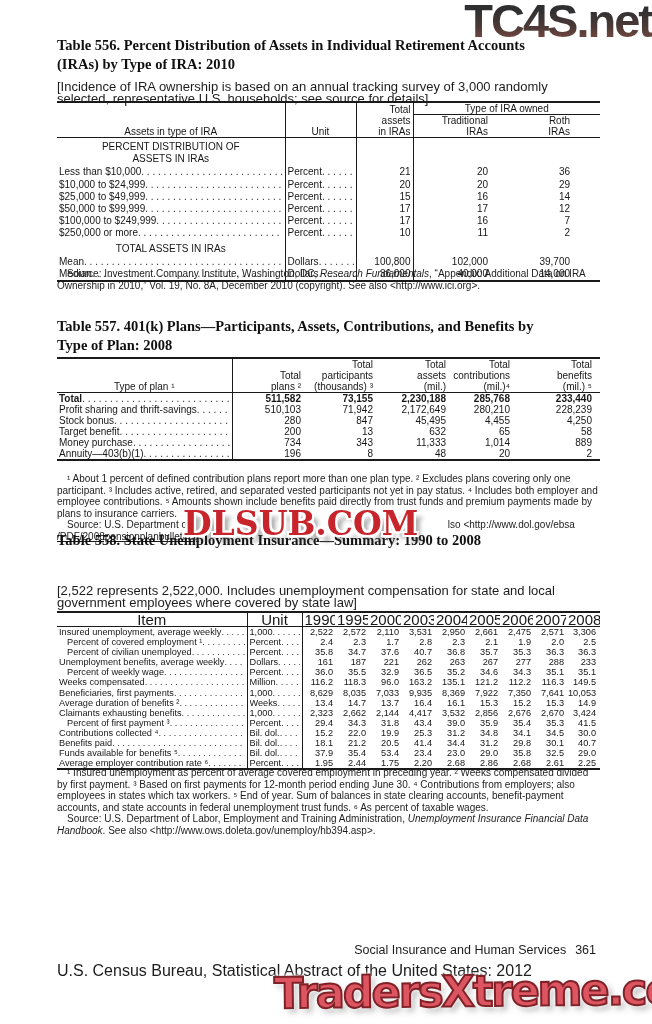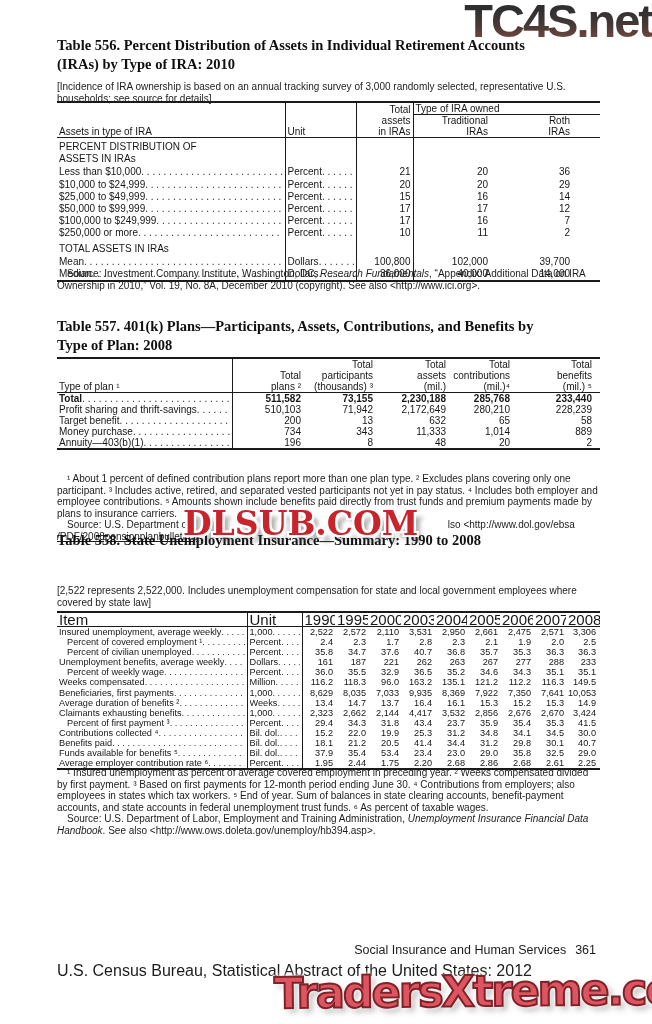--- a/index.html
+++ b/index.html
@@ -2,34 +2,34 @@
 <html><head>
 <meta charset="utf-8">
 <style>
   html,body{margin:0;padding:0;}
   body{width:652px;height:1024px;position:relative;background:#ffffff;
        font-family:"Liberation Sans",sans-serif;color:#161616;overflow:hidden;}
   .abs{position:absolute;}
   .cx{left:57px;width:543px;}
   .title{font-family:"Liberation Serif",serif;font-weight:700;font-size:14.5px;
          line-height:19px;white-space:pre-line;color:#101010;}
-  .note{font-size:10px;line-height:11.5px;color:#1c1c1c;}
+  .note{font-size:13px;line-height:11.5px;color:#1c1c1c;}
   .fn{font-size:10px;line-height:11.5px;text-indent:10px;color:#1c1c1c;}
   .it{font-style:italic;}
   .pre{white-space:pre-line;}
   .b{font-weight:bold;}
   table{border-collapse:collapse;table-layout:fixed;width:543px;
         border-top:2px solid #1a1a1a;border-bottom:2px solid #1a1a1a;}
   th,td{padding:0 2px;font-weight:normal;vertical-align:bottom;overflow:hidden;}
   thead th{vertical-align:bottom;}
   .vr{border-right:1px solid #1a1a1a;}
   .hb{border-bottom:1px solid #1a1a1a;}
   .gb{border-bottom:1px solid #1a1a1a;}
   .num{text-align:right;}
-  .center{text-align:left;}
+  .center{text-align:center;}
   .pr30{padding-right:30px;}
   .pr8{padding-right:8px;}
   .pr4{padding-right:4px;}
   .t556 th{font-size:10px;line-height:11px;}
   .t556 td{font-size:10px;line-height:12.2px;}
   .t557 th{font-size:10px;line-height:11px;}
   .t557 td{font-size:10px;line-height:11px;}
   .t558 th{font-size:15px;line-height:13px;}
   .t558 td{font-size:9.2px;line-height:10.1px;}
   .sec{padding-top:3px;padding-bottom:1px;}
@@ -298,20 +298,33 @@
         </td>
         <td class="num">510,103</td>
         <td class="num">71,942</td>
         <td class="num">2,172,649</td>
         <td class="num">280,210</td>
         <td class="num pr8">228,239</td>
       </tr>
       <tr>
         <td class="vr">
           <div class="lead">
+            <span class="lb">Stock bonus</span>
+            <span class="dots"></span>
+          </div>
+        </td>
+        <td class="num">280</td>
+        <td class="num">847</td>
+        <td class="num">45,495</td>
+        <td class="num">4,455</td>
+        <td class="num pr8">4,250</td>
+      </tr>
+      <tr>
+        <td class="vr">
+          <div class="lead">
             <span class="lb">Target benefit</span>
             <span class="dots"></span>
           </div>
         </td>
         <td class="num">200</td>
         <td class="num">13</td>
         <td class="num">632</td>
         <td class="num">65</td>
         <td class="num pr8">58</td>
       </tr>
@@ -600,21 +613,21 @@
         <td class="vr">
           <div class="lead">
             <span class="lb">Percent</span>
             <span class="dots"></span>
           </div>
         </td>
         <td class="num">29.4</td>
         <td class="num">34.3</td>
         <td class="num">31.8</td>
         <td class="num">43.4</td>
-        <td class="num">23.7</td>
+        <td class="num">39.0</td>
         <td class="num">35.9</td>
         <td class="num">35.4</td>
         <td class="num">35.3</td>
         <td class="num pr4">41.5</td>
       </tr>
       <tr>
         <td class="vr">
           <div class="lead">
             <span class="lb">Contributions collected ⁴</span>
             <span class="dots"></span>

